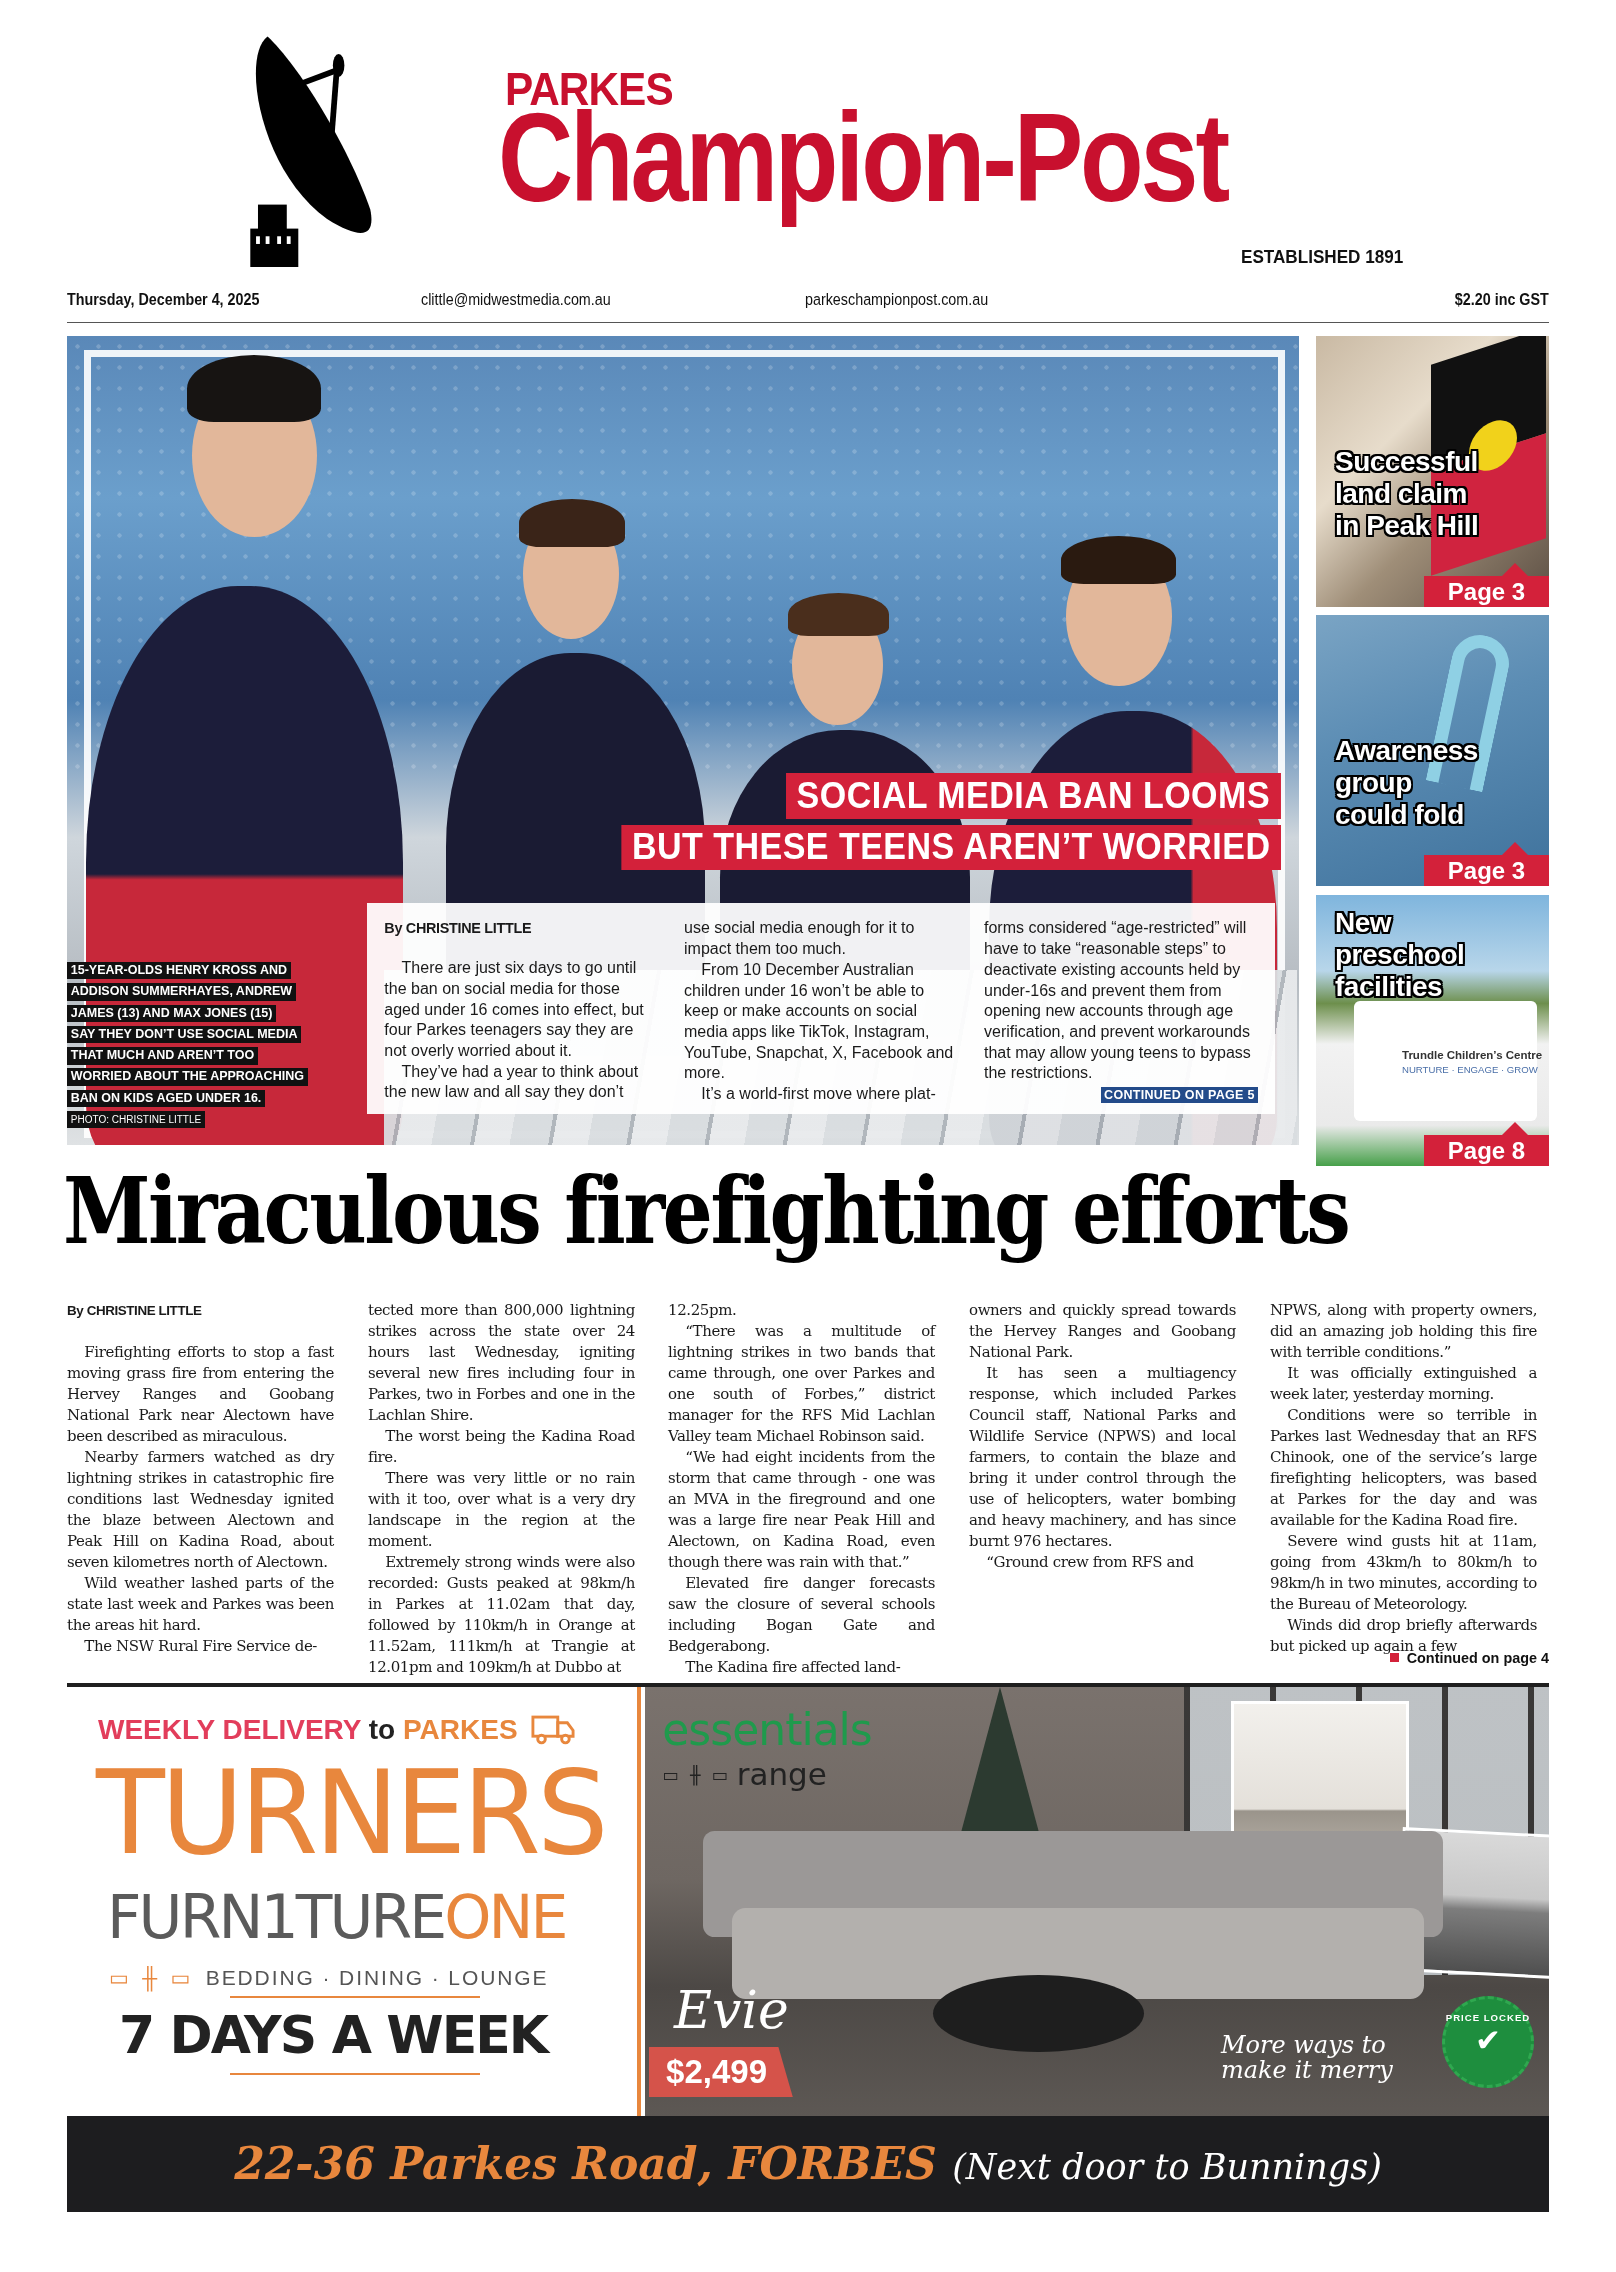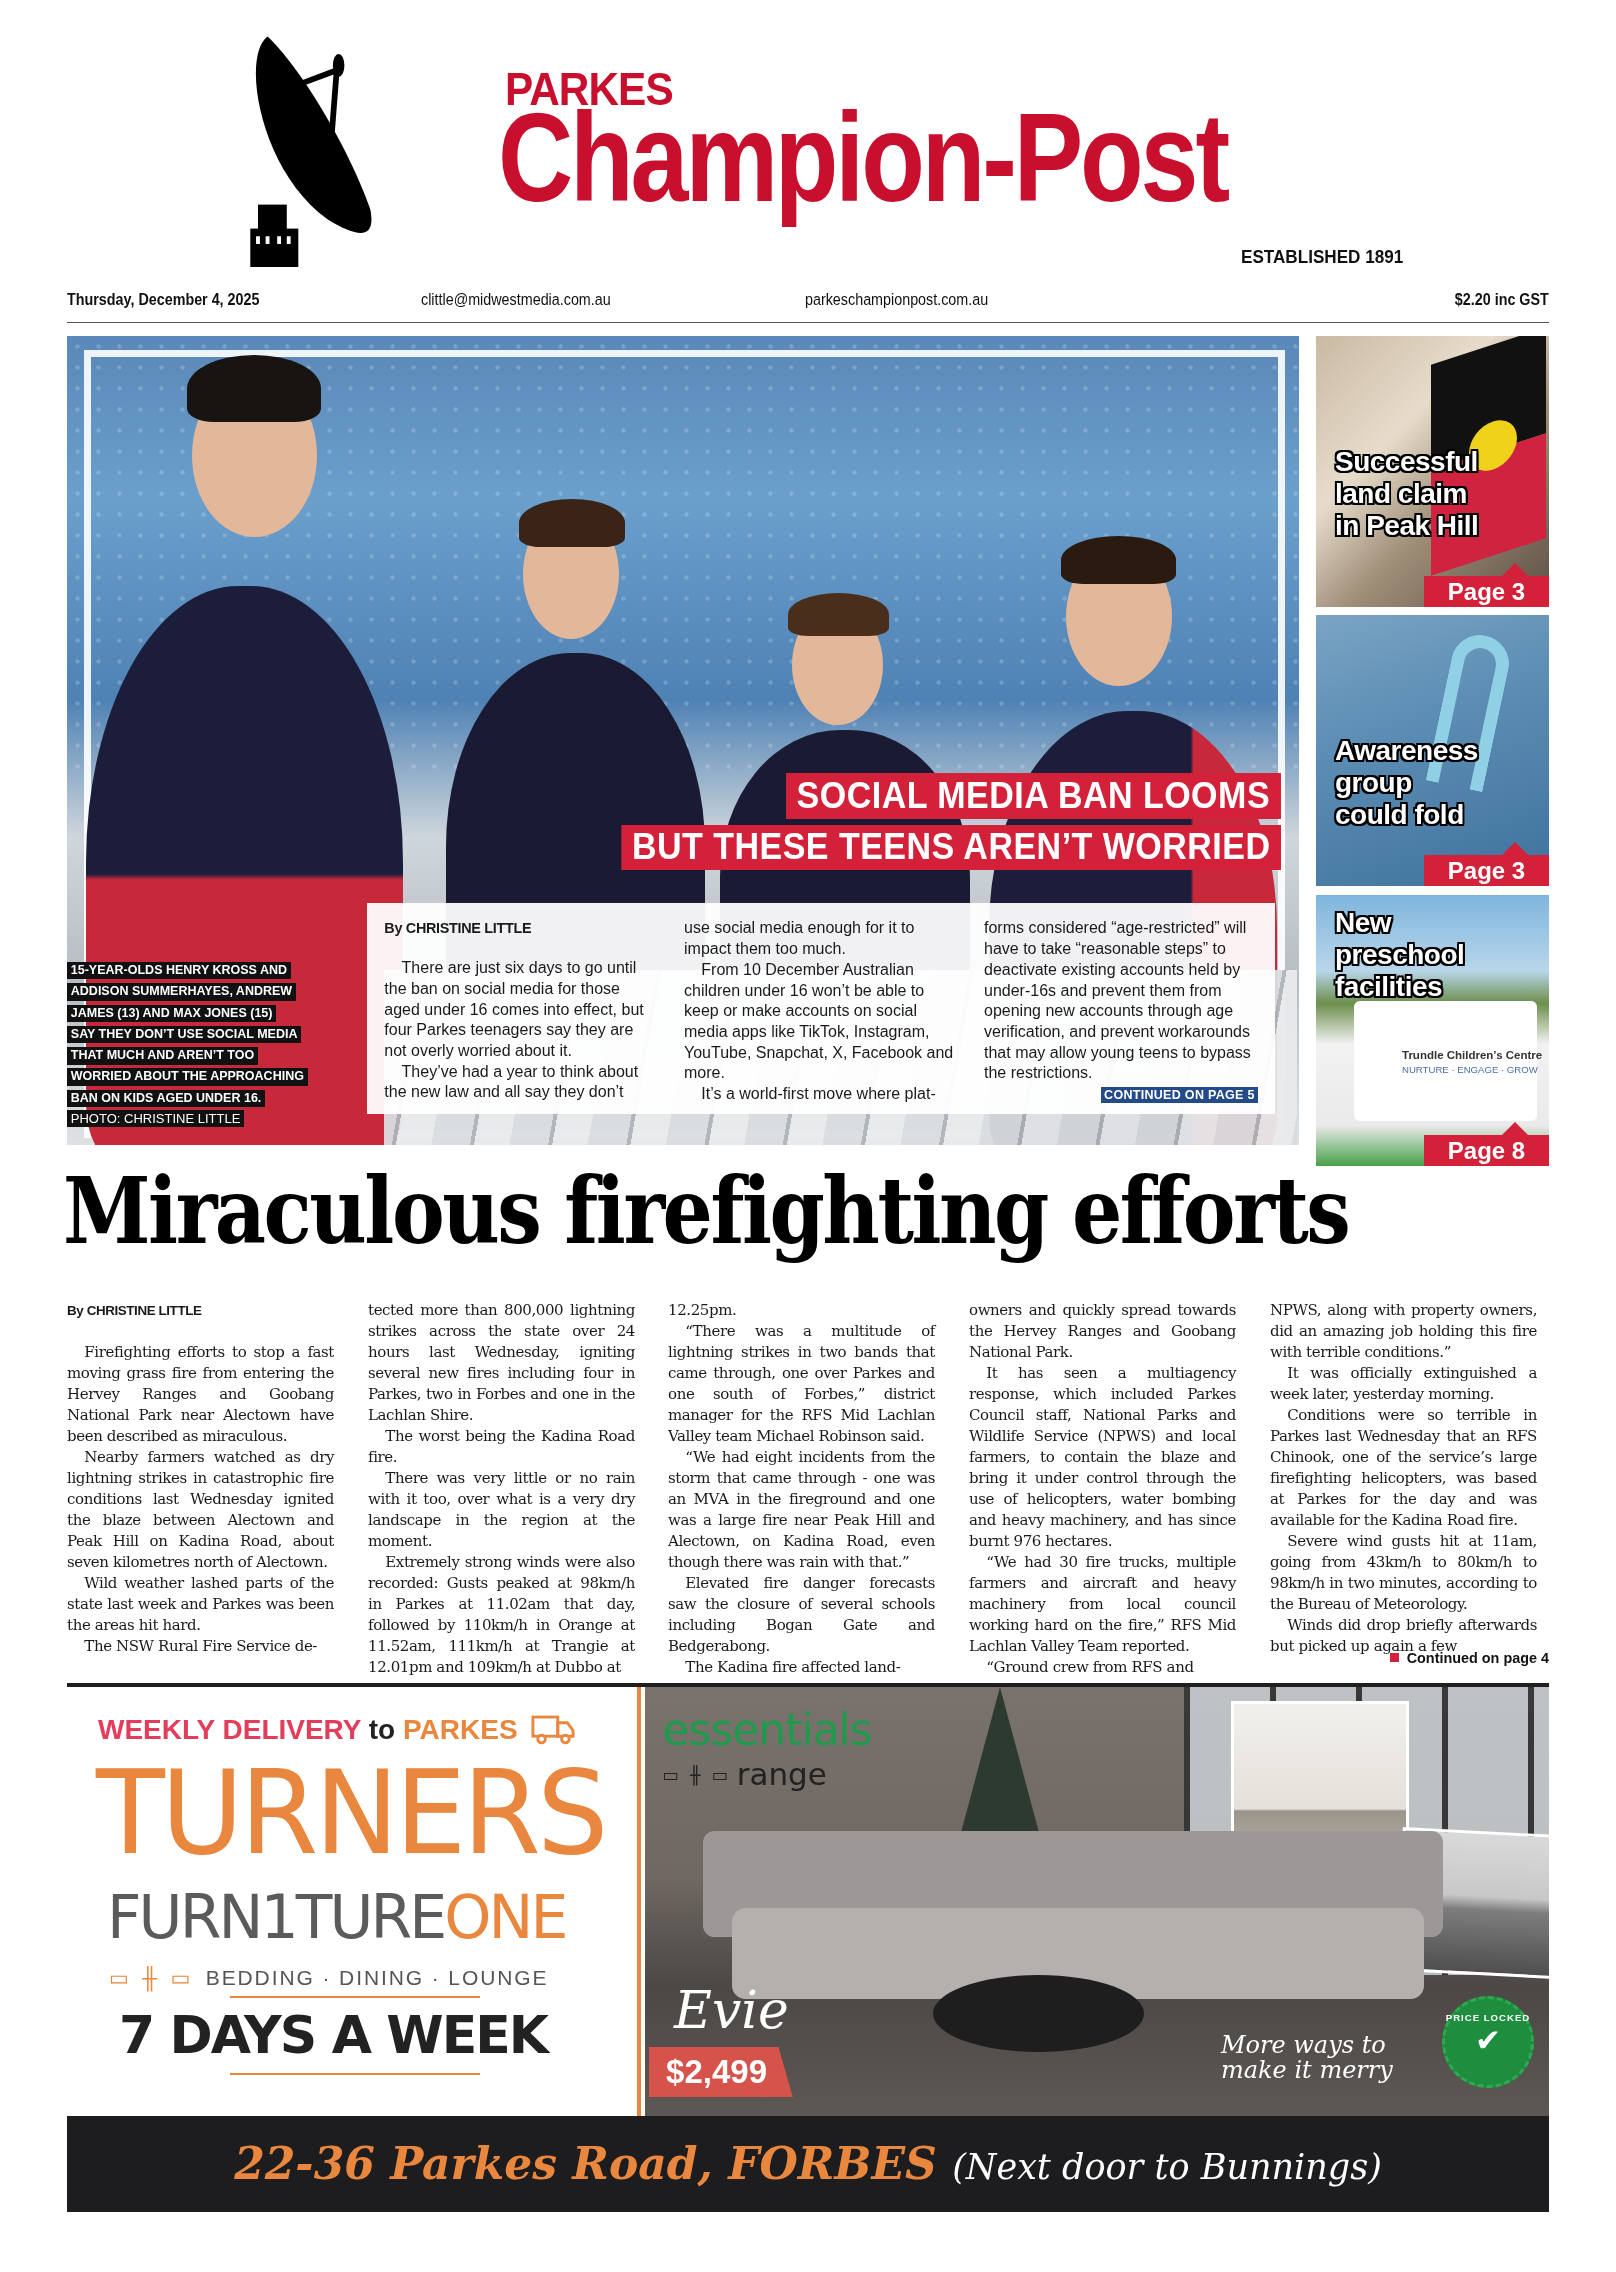--- a/index.html
+++ b/index.html
@@ -32,21 +32,21 @@
   .p-hair { position: absolute; border-radius: 50% 50% 20% 20%; }
   .table { position: absolute; left: 317px; top: 634px; width: 913px; height: 192px;
     background: repeating-linear-gradient(100deg, #d9dde0 0 38px, #aeb4ba 38px 42px, #e8eaec 42px 77px); opacity: 0.95; }
 
   .lead-head { position: absolute; right: 18px; top: 437px; text-align: right; }
   .lead-head .line { display: inline-block; background: #d3213a; color: #fff; font-weight: 700; font-size: 37px; padding: 1.9px 11.5px; letter-spacing: 0.5px; transform: scaleX(0.92); transform-origin: right; white-space: nowrap; }
   .lead-head .line + br + .line { margin-top: 5.8px; }
 
   .caption { position: absolute; left: 0; top: 624px; width: 240px; }
   .caption .cap-line { display: inline-block; background: #111; color: #fff; font-weight: 700; font-size: 12.5px; padding: 1px 3.8px; margin-bottom: 1.9px; line-height: 15.4px; white-space: nowrap; }
-  .caption .cap-credit { display: inline-block; background: #111; color: #fff; font-size: 13px; padding: 1px 3.8px; line-height: 15.4px; }
+  .caption .cap-credit { display: inline-block; background: #111; color: #fff; font-size: 10px; padding: 1px 3.8px; line-height: 15.4px; }
 
   .lead-box { position: absolute; left: 300px; top: 567px; width: 908px; height: 211px; background: rgba(255,255,255,0.94); padding: 15.4px 17.3px; }
   .lead-box .col { position: absolute; top: 15.4px; width: 274px; font-size: 16px; line-height: 20.7px; color: #1a1a1a; }
   .lead-box .col p { text-indent: 17.3px; }
   .lead-box .col p.no-indent { text-indent: 0; }
   .byline-lead { font-weight: 700; font-size: 14.4px; margin-bottom: 19px; letter-spacing: -0.3px; }
   .continued5 { position: absolute; right: 17.3px; bottom: 11.5px; background: #234b8a; color: #fff; font-weight: 700; font-size: 12.5px; padding: 1px 3px; letter-spacing: 0.3px; }
 
   
   .teaser { position: absolute; left: 1316px; width: 233px; height: 271px; overflow: hidden; }
@@ -255,21 +255,20 @@
   <div class="fire-col" style="left:601px;">
     <p class="cont">12.25pm.</p>
     <p>“There was a multitude of lightning strikes in two bands that came through, one over Parkes and one south of Forbes,” district manager for the RFS Mid Lachlan Valley team Michael Robinson said.</p>
     <p>“We had eight incidents from the storm that came through - one was an MVA in the fireground and one was a large fire near Peak Hill and Alectown, on Kadina Road, even though there was rain with that.”</p>
     <p>Elevated fire danger forecasts saw the closure of several schools including Bogan Gate and Bedgerabong.</p>
     <p>The Kadina fire affected land-</p>
   </div>
   <div class="fire-col" style="left:902px;">
     <p class="cont">owners and quickly spread towards the Hervey Ranges and Goobang National Park.</p>
     <p>It has seen a multiagency response, which included Parkes Council staff, National Parks and Wildlife Service (NPWS) and local farmers, to contain the blaze and bring it under control through the use of helicopters, water bombing and heavy machinery, and has since burnt 976 hectares.</p>
-    <p>“We had 30 fire trucks, multiple farmers and aircraft and heavy machinery from local council working hard on the fire,” RFS Mid Lachlan Valley Team reported.</p>
     <p>“Ground crew from RFS and</p>
   </div>
   <div class="fire-col" style="left:1203px;">
     <p class="cont">NPWS, along with property owners, did an amazing job holding this fire with terrible conditions.”</p>
     <p>It was officially extinguished a week later, yesterday morning.</p>
     <p>Conditions were so terrible in Parkes last Wednesday that an RFS Chinook, one of the service’s large firefighting helicopters, was based at Parkes for the day and was available for the Kadina Road fire.</p>
     <p>Severe wind gusts hit at 11am, going from 43km/h to 80km/h to 98km/h in two minutes, according to the Bureau of Meteorology.</p>
     <p>Winds did drop briefly afterwards but picked up again a few</p>
   </div>
   <div class="fire-continued">

